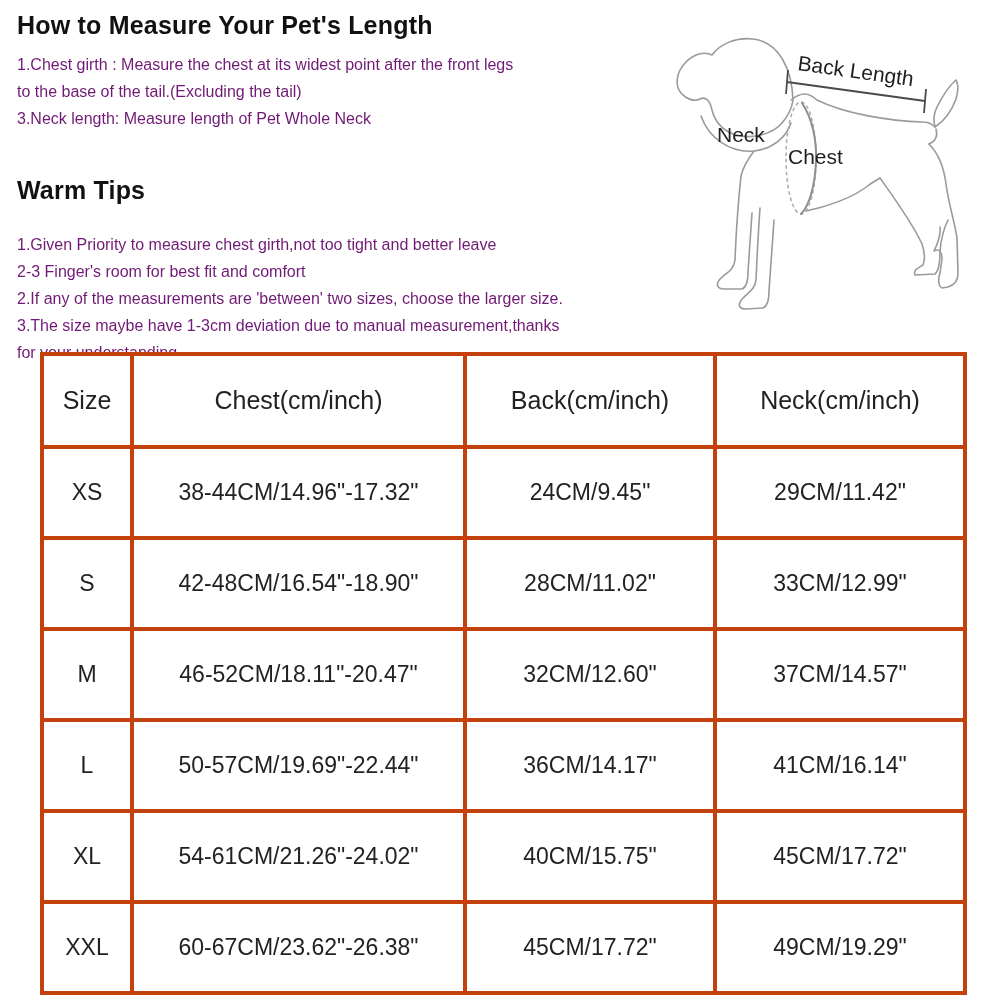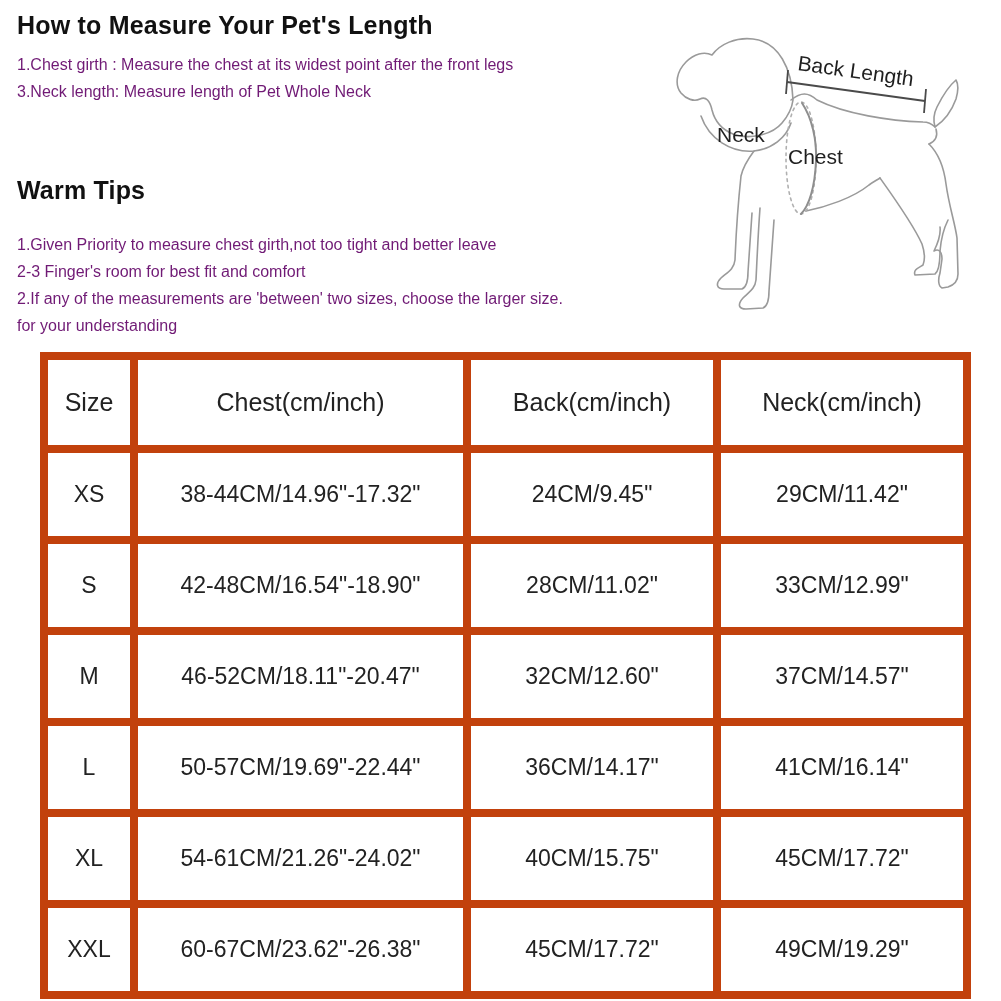--- a/index.html
+++ b/index.html
@@ -33,21 +33,21 @@
   }
 
   
   .size-table-wrap { position: absolute; left: 40px; top: 352px; width: 923px; height: 641px; }
   table.size-table {
     border-collapse: collapse; table-layout: fixed;
     width: 923px; height: 641px;
     background: #ffffff;
   }
   table.size-table td, table.size-table th {
-    border: 8px solid #c2410c;
+    border: 4px solid #c2410c;
     text-align: center; vertical-align: middle;
     font-weight: normal;
     color: #222222;
     overflow: hidden;
   }
   table.size-table th { font-size: 25px; }
   table.size-table td { font-size: 23px; }
   col.c-size  { width: 90px; }
   col.c-chest { width: 333px; }
   col.c-back  { width: 250px; }
@@ -57,30 +57,32 @@
 </style>
 </head>
 <body>
 
 <div id="app">
 
   <div class="intro">
     <div class="section-title">How to Measure Your Pet's Length</div>
     <div class="body-lines">
       <div>1.Chest girth : Measure the chest at its widest point after the front legs</div>
+      <div>to the base of the tail.(Excluding the tail)</div>
       <div>3.Neck length: Measure length of Pet Whole Neck</div>
     </div>
   </div>
 
   <div class="warm-tips">
     <div class="section-title">Warm Tips</div>
     <div class="body-lines">
       <div>1.Given Priority to measure chest girth,not too tight and better leave</div>
       <div>2-3 Finger's room for best fit and comfort</div>
       <div>2.If any of the measurements are 'between' two sizes, choose the larger size.</div>
+      <div>3.The size maybe have 1-3cm deviation due to manual measurement,thanks</div>
       <div>for your understanding</div>
     </div>
   </div>
 
   <div class="diagram">
     <svg width="346" height="340" viewBox="0 0 346 340">
       <g fill="none" stroke="#9a9a9a" stroke-width="1.6" stroke-linecap="round" stroke-linejoin="round">
 
         <path d="M 138,92
           C 137,61 124,34 98,31

